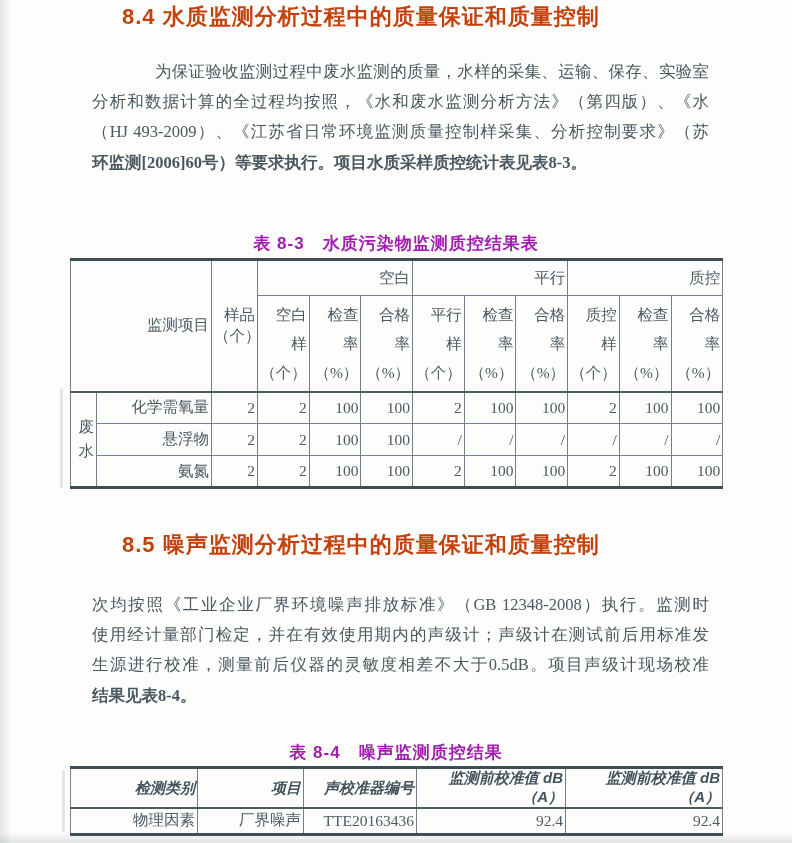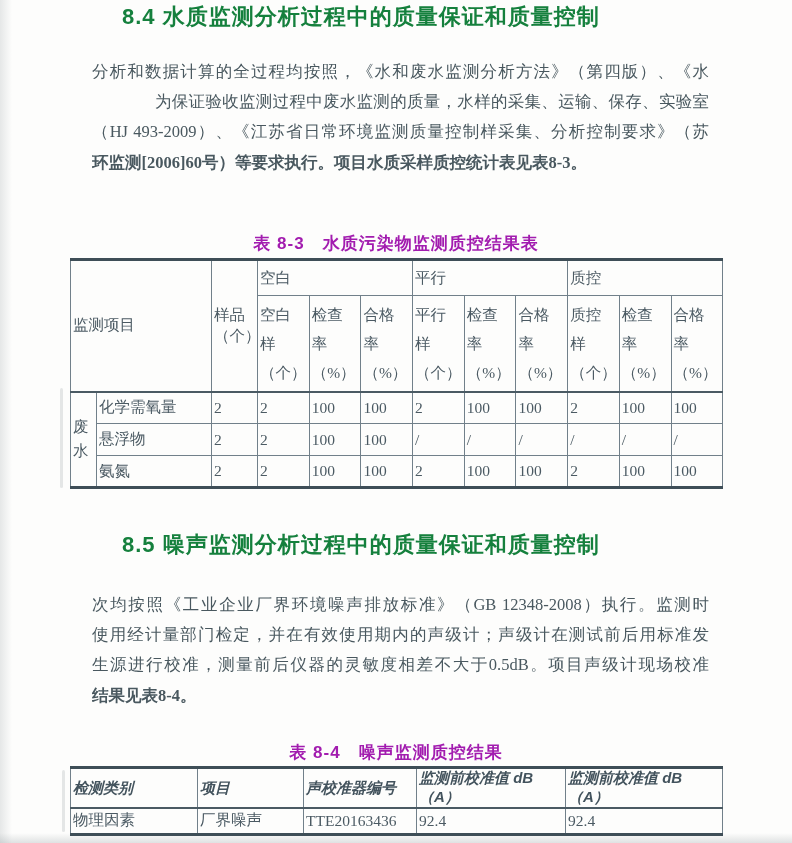--- a/index.html
+++ b/index.html
@@ -19,21 +19,21 @@
                  background:linear-gradient(to top, rgba(145,154,158,0.28), rgba(145,154,158,0)); }
   .streak      { position:absolute; background:rgba(140,150,155,0.22); border-radius:2px; }
   .streak.s1   { left:60px; top:388px; width:3px; height:100px; }
   .streak.s2   { left:62px; top:770px; width:3px; height:62px; }
 
   
   .sec-heading {
     position:absolute; left:122px;
     font-family:"Liberation Sans", sans-serif;
     font-weight:bold; font-size:22px; line-height:28px;
-    color:#15803d; letter-spacing:1px; white-space:nowrap;
+    color:#c2410c; letter-spacing:1px; white-space:nowrap;
   }
   #h84 { top:3px; }
   #h85 { top:531px; }
 
   
   .para { position:absolute; left:92px; width:617px; }
   #para84 { top:57px; }
   #para85 { top:590px; }
   .para .line {
     height:30.2px; line-height:30.2px;
@@ -58,21 +58,21 @@
   
   table {
     position:absolute; left:70px;
     width:652px; border-collapse:collapse; table-layout:fixed;
     font-size:15.5px; color:#4b5a63;
   }
   #t83 { top:258px; }
   #t84 { top:766px; }
   th, td {
     border:1px solid #71808a;
-    text-align:left; vertical-align:middle;
+    text-align:right; vertical-align:middle;
     font-weight:normal; padding:0 2px;
     overflow:hidden;
   }
   table { border-top:3px solid #3e4e57; border-bottom:3px solid #3e4e57; }
   table th:first-child, table td:first-child { border-left:1px solid #71808a; }
 
   .pre { white-space:pre-line; }
 
   
   #t83 tr.group-row { height:36px; }
@@ -98,22 +98,22 @@
 <div class="page">
 
   <div class="edge-left"></div>
   <div class="edge-bottom"></div>
   <div class="streak s1"></div>
   <div class="streak s2"></div>
 
   <div id="h84" class="sec-heading">8.4 水质监测分析过程中的质量保证和质量控制</div>
 
   <div id="para84" class="para">
+    <div class="line indent">为保证验收监测过程中废水监测的质量，水样的采集、运输、保存、实验室</div>
     <div class="line">分析和数据计算的全过程均按照，《水和废水监测分析方法》（第四版）、《水</div>
-    <div class="line indent">为保证验收监测过程中废水监测的质量，水样的采集、运输、保存、实验室</div>
     <div class="line">（HJ 493-2009）、《江苏省日常环境监测质量控制样采集、分析控制要求》（苏</div>
     <div class="line last">环监测[2006]60号）等要求执行。项目水质采样质控统计表见表8-3。</div>
   </div>
 
   <div id="t83-title" class="tbl-title">表 8-3　水质污染物监测质控结果表</div>
 
   <table id="t83">
     <colgroup>
       <col style="width:26px">
         <col style="width:115px">

